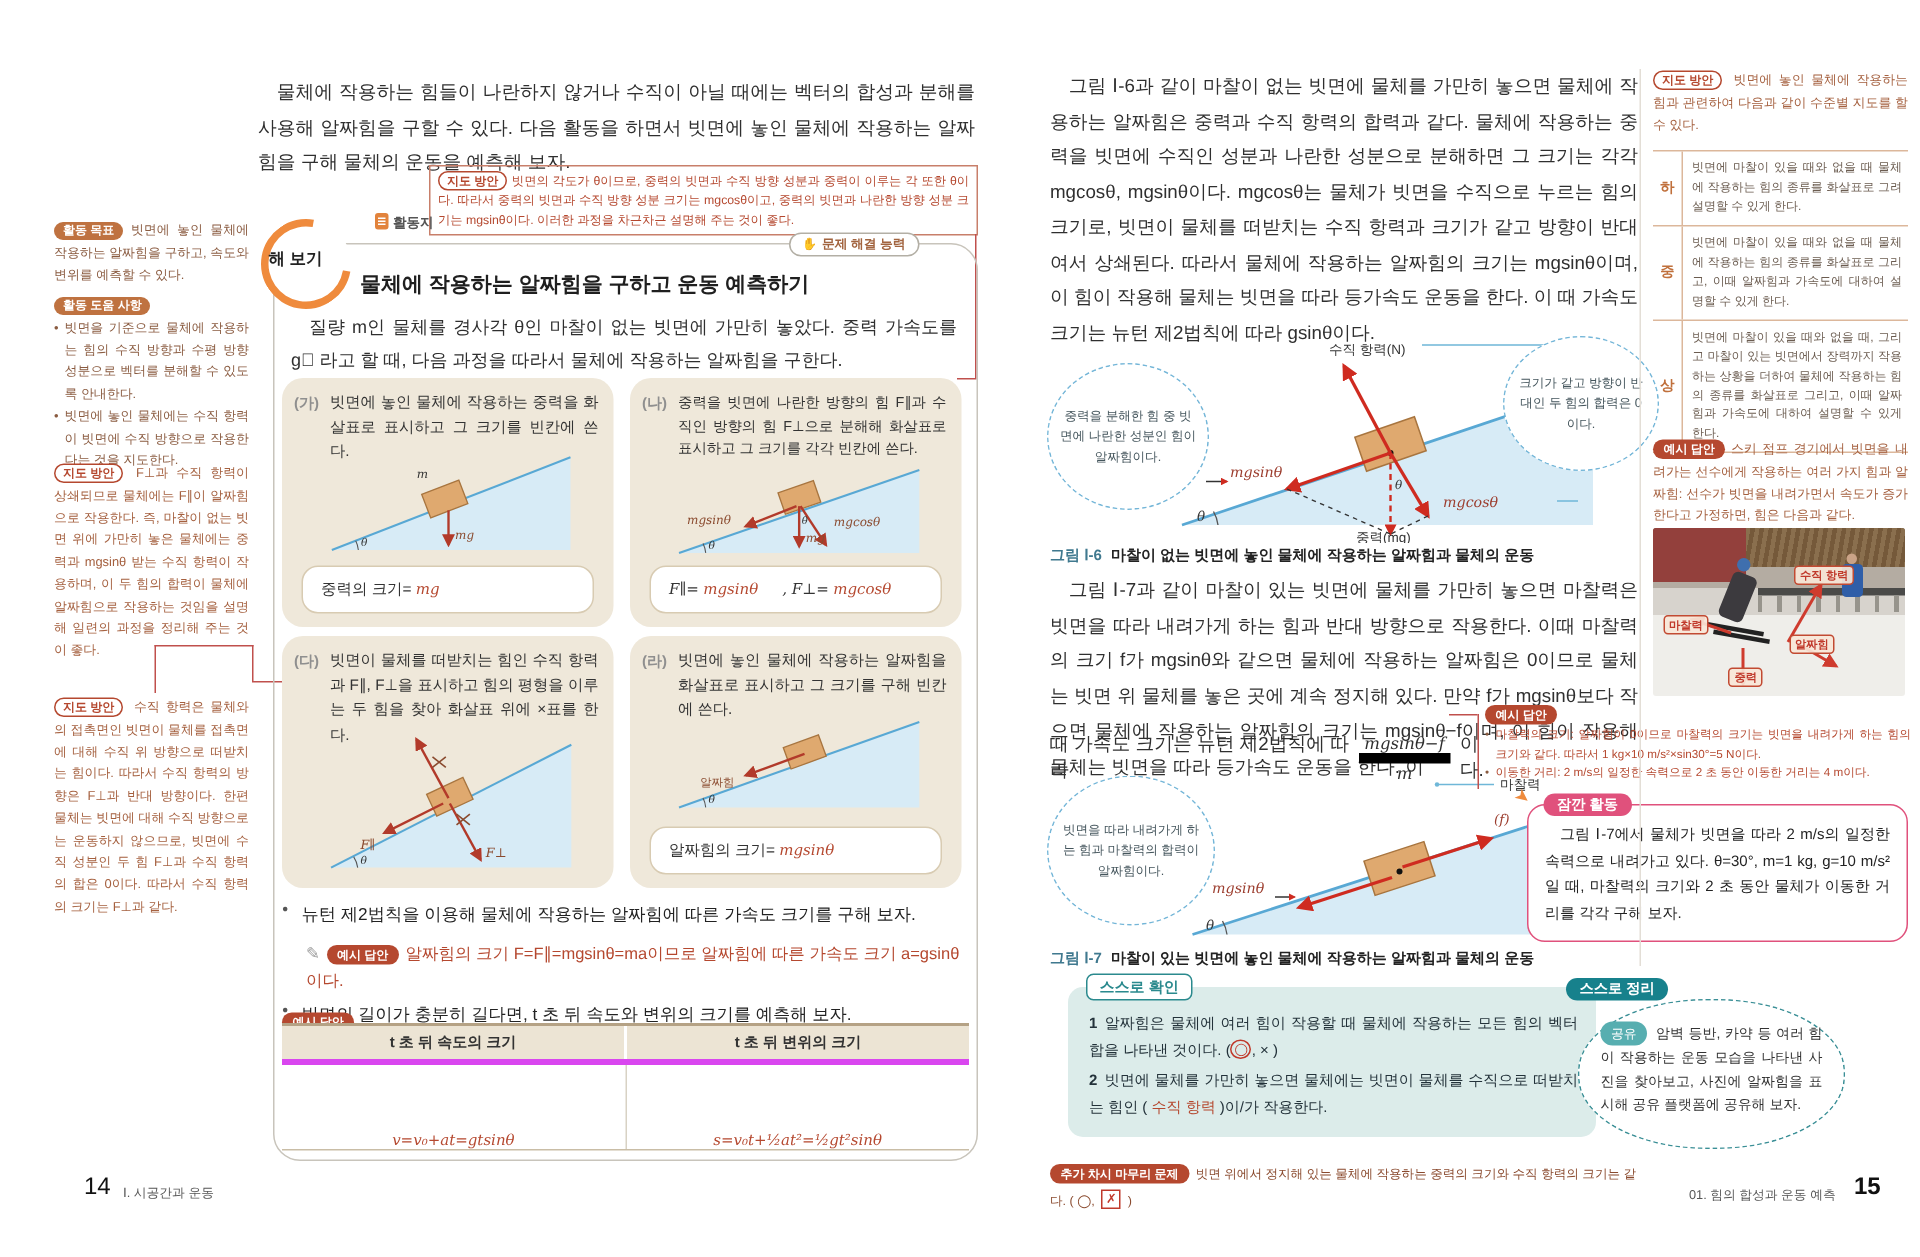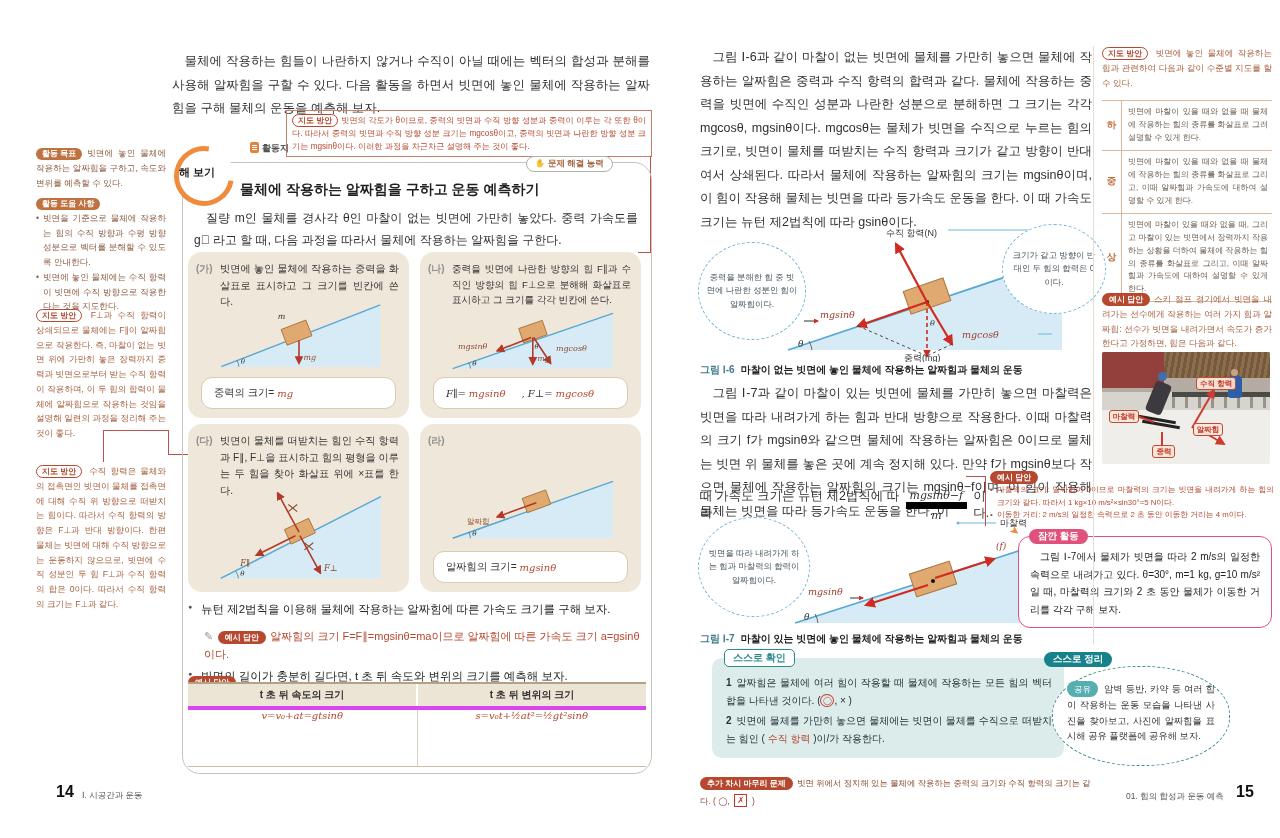--- a/index.html
+++ b/index.html
@@ -39,21 +39,21 @@
   .figcap{font-size:10px;font-weight:bold;color:#222}
   .figcap .num{color:#40798f;margin-right:6px}
   .bubble{position:absolute;border:1.4px dashed #74b6d8;border-radius:50%;background:#fff;
           display:flex;align-items:center;justify-content:center;text-align:center;
           font-size:8.4px;line-height:1.62;color:#44555c;padding:7px}
   
   .tbl{position:absolute;border-top:2px solid #b5a285;border-bottom:1px solid #c9bda6}
   .tbl .hrow{display:flex;background:#ece4d4;border-bottom:4px solid #d946ef}
   .tbl .hcell{flex:1;text-align:center;font-size:10px;font-weight:bold;color:#333;padding:4px 0}
   .tbl .brow{display:flex;background:#fff}
-  .tbl .bcell{flex:1;display:flex;align-items:flex-start;justify-content:center;height:56px;
+  .tbl .bcell{flex:1;display:flex;align-items:flex-end;justify-content:center;height:56px;
               font-size:10px}
   .tbl .bcell+.bcell{border-left:1px solid #d8d2c4}
   
   .pill-hand{display:inline-flex;align-items:center;gap:3px;border:1px solid #b3afa5;border-radius:10px;
              background:#fff;font-size:8.5px;color:#a2643f;font-weight:bold;padding:1px 8px}
   .sc-tag{position:absolute;background:#fff;border:1.2px solid #2b8a8e;border-radius:5px;
           padding:1px 8px;font-size:10px;font-weight:bold}
   .q{position:absolute;font-size:10px;line-height:1.78;color:#23323a;text-align:justify}
   .qnum{font-weight:bold;margin-right:5px}
   .ans-circle{display:inline-block;border:1.1px solid #c0392b;border-radius:50%;color:#c0392b;
@@ -87,21 +87,21 @@
   <span class="tag-fill">활동 목표</span>
   <span class="brown">빗면에 놓인 물체에 작용하는 알짜힘을 구하고, 속도와 변위를 예측할 수 있다.</span>
 </div>
 <div class="abs side" style="left:36px;top:196px;width:130px">
   <div><span class="tag-fill">활동 도움 사항</span></div>
   <div class="s-bullet brown">빗면을 기준으로 물체에 작용하는 힘의 수직 방향과 수평 방향 성분으로 벡터를 분해할 수 있도록 안내한다.</div>
   <div class="s-bullet brown">빗면에 놓인 물체에는 수직 항력이 빗면에 수직 방향으로 작용한다는 것을 지도한다.</div>
 </div>
 <div class="abs side" style="left:36px;top:308px;width:130px">
   <span class="tag-outline">지도 방안</span>
-  <span class="rbrown">F⊥과 수직 항력이 상쇄되므로 물체에는 F∥이 알짜힘으로 작용한다. 즉, 마찰이 없는 빗면 위에 가만히 놓은 장력까지 중력과 빗면으로부터 받는 수직 항력이 작용하며, 이 두 힘의 합력이 물체에 알짜힘으로 작용하는 것임을 설명해 일련의 과정을 정리해 주는 것이 좋다.</span>
+  <span class="rbrown">F⊥과 수직 항력이 상쇄되므로 물체에는 F∥이 알짜힘으로 작용한다. 즉, 마찰이 없는 빗면 위에 가만히 놓은 물체에는 중력과 mgsinθ 받는 수직 항력이 작용하며, 이 두 힘의 합력이 물체에 알짜힘으로 작용하는 것임을 설명해 일련의 과정을 정리해 주는 것이 좋다.</span>
 </div>
 <div class="abs side" style="left:36px;top:464px;width:130px">
   <span class="tag-outline">지도 방안</span>
   <span class="rbrown">수직 항력은 물체와의 접촉면인 빗면이 물체를 접촉면에 대해 수직 위 방향으로 떠받치는 힘이다. 따라서 수직 항력의 방향은 F⊥과 반대 방향이다. 한편 물체는 빗면에 대해 수직 방향으로는 운동하지 않으므로, 빗면에 수직 성분인 두 힘 F⊥과 수직 항력의 합은 0이다. 따라서 수직 항력의 크기는 F⊥과 같다.</span>
 </div>
 
 <div class="redline" style="left:103px;top:430px;width:1px;height:32px"></div>
 <div class="redline" style="left:103px;top:430px;width:66px;height:1px"></div>
 <div class="redline" style="left:168px;top:430px;width:1px;height:24px"></div>
 <div class="redline" style="left:168px;top:454px;width:22px;height:1px"></div>
@@ -208,20 +208,21 @@
     <line x1="106" y1="70" x2="116" y2="78" stroke="#8a4a2e" stroke-width="1.2"></line>
     <text x="34" y="96" font-size="9.5" font-family="DejaVu Serif" font-style="italic" fill="#8a4a2e">F∥</text>
     <text x="128" y="102" font-size="9.5" font-family="DejaVu Serif" font-style="italic" fill="#8a4a2e">F⊥</text>
     <path d="M32,110 A20,20 0 0 0 29,102" fill="none" stroke="#555" stroke-width=".8"></path>
     <text x="34" y="107" font-size="8" font-family="DejaVu Serif" font-style="italic" fill="#333">θ</text>
   </svg>
 </div>
 
 <div class="panel" style="left:420px;top:424px;width:221px;height:168px">
   <div class="plabel">(라)</div>
+  <div class="pcap">빗면에 놓인 물체에 작용하는 알짜힘을 화살표로 표시하고 그 크기를 구해 빈칸에 쓴다.</div>
   <svg class="abs" style="left:22px;top:48px" width="178" height="72" viewBox="0 0 200 80">
     <defs>
         <marker id="m4" viewBox="0 0 10 10" refX="8" refY="5" markerWidth="5.5" markerHeight="5.5" orient="auto">
           <path d="M0,0L10,5L0,10z" fill="#b23a2a"></path>
         </marker>
       </defs>
     <polygon points="12,74 192,74 192,10" fill="#d7ebf6"></polygon>
     <line x1="12" y1="74" x2="192" y2="10" stroke="#58a8d4" stroke-width="1.6"></line>
     <rect x="92" y="24" width="28" height="17" fill="#dfa96f" stroke="#a8753f" transform="rotate(-20 106 32)"></rect>
     <line x1="106" y1="34" x2="62" y2="50" stroke="#b23a2a" stroke-width="1.8" marker-end="url(#m4)"></line>
@@ -254,21 +255,21 @@
   <div class="brow">
     <div class="bcell">
         <span class="math red">v=v₀+at=gtsinθ</span>
       </div>
     <div class="bcell">
         <span class="math red">s=v₀t+½at²=½gt²sinθ</span>
       </div>
   </div>
 </div>
 
-<div class="abs" style="left:56px;top:783px;font-size:16px;font-weight:bold;color:#111">14</div>
+<div class="abs" style="left:56px;top:783px;font-size:16px;font-weight:normal;color:#111">14</div>
 <div class="abs" style="left:82px;top:790px;font-size:8.5px;color:#555">Ⅰ. 시공간과 운동</div>
 
 <div class="abs body-txt indent" style="left:700px;top:46px;width:392px">그림 Ⅰ-6과 같이 마찰이 없는 빗면에 물체를 가만히 놓으면 물체에 작용하는 알짜힘은 중력과 수직 항력의 합력과 같다. 물체에 작용하는 중력을 빗면에 수직인 성분과 나란한 성분으로 분해하면 그 크기는 각각 mgcosθ, mgsinθ이다. mgcosθ는 물체가 빗면을 수직으로 누르는 힘의 크기로, 빗면이 물체를 떠받치는 수직 항력과 크기가 같고 방향이 반대여서 상쇄된다. 따라서 물체에 작용하는 알짜힘의 크기는 mgsinθ이며, 이 힘이 작용해 물체는 빗면을 따라 등가속도 운동을 한다. 이 때 가속도 크기는 뉴턴 제2법칙에 따라 gsinθ이다.</div>
 
 <div class="abs" style="left:700px;top:222px;width:392px;height:140px">
   <svg width="392" height="140" viewBox="0 0 392 140">
     <defs>
         <marker id="m5" viewBox="0 0 10 10" refX="8" refY="5" markerWidth="5" markerHeight="5" orient="auto">
           <path d="M0,0L10,5L0,10z" fill="#cf2b20"></path>
         </marker>

